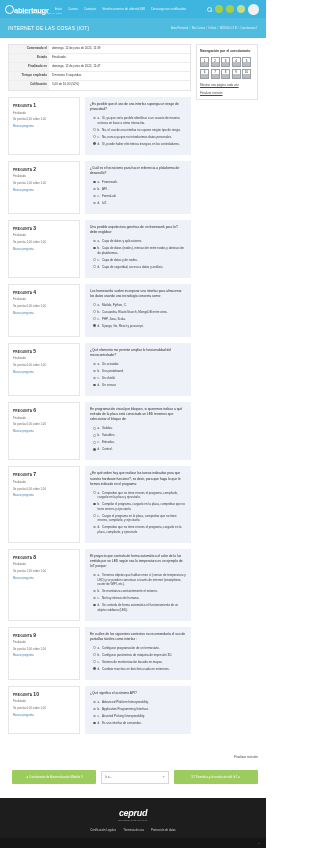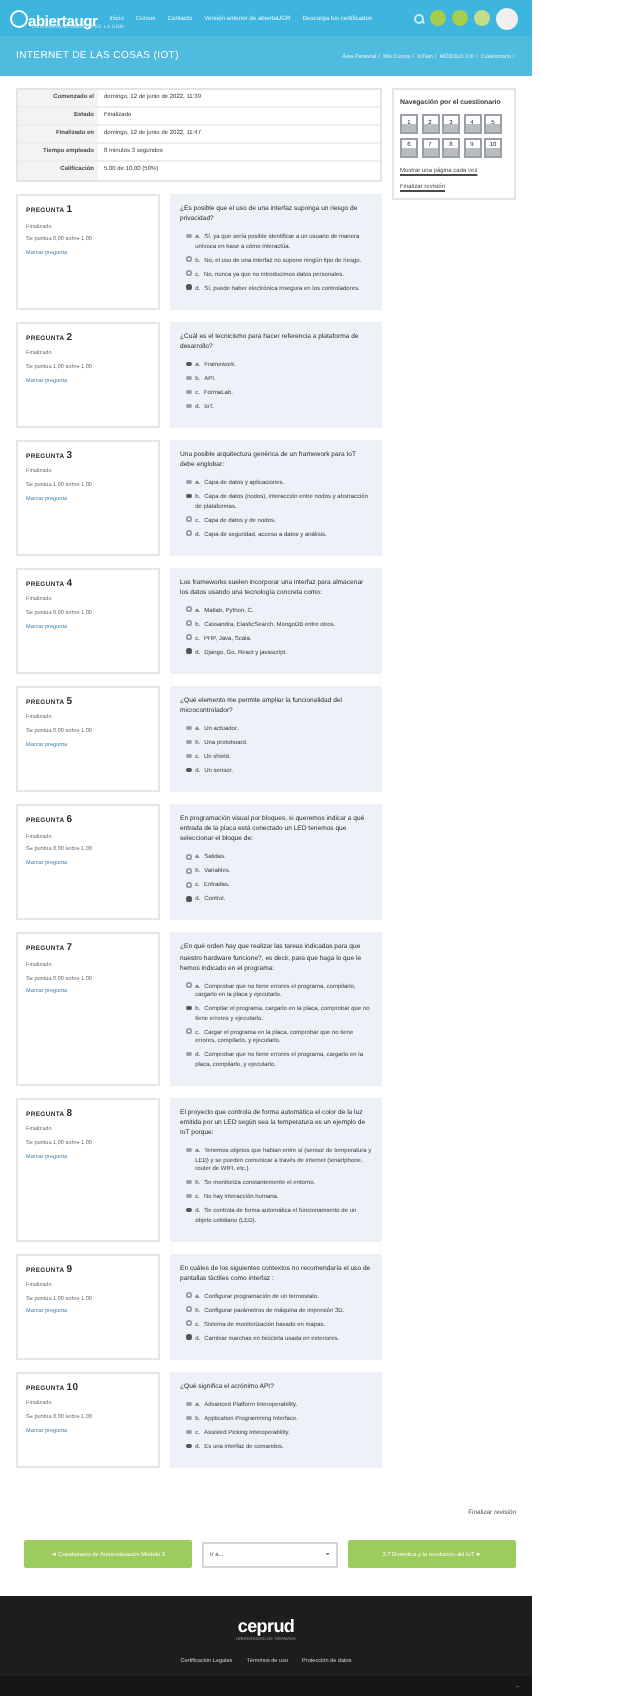--- a/index.html
+++ b/index.html
@@ -98,21 +98,21 @@
   .gbtn.left-btn { width: 84px; }
   .gbtn.right-btn { width: 84px; }
   .jumpsel {
     flex: 1 1 auto; height: 13px; border: 1px solid #d6d6d6; background: #fff;
     display: flex; align-items: center; justify-content: space-between;
     padding: 0 3px; font-size: 3px; color: #555;
   }
   .caret { font-size: 3px; color: #777; }
   
   .footer { background: #1d1d1d; padding: 10px 0 6px 0; text-align: center; }
-  .flogo { color: #ffffff; font-size: 9px; font-weight: bold; letter-spacing: -.3px; }
+  .flogo { color: #ffffff; font-size: 9px; font-weight: bold; letter-spacing: -.3px; font-style: italic; }
   .fsub { color: #9a9a9a; font-size: 2.2px; margin-top: 1px; }
   .flinks { margin-top: 7px; display: flex; justify-content: center; gap: 7px; }
   .flinks a { color: #cfcfcf; font-size: 2.8px; text-decoration: none; }
   .copy { background: #161616; padding: 6px 0; text-align: center; position: relative; }
   .copy span { color: #b5b5b5; font-size: 2.8px; }
   .upbtn { position: absolute; right: 6px; top: 4px; color: #8d8d8d; font-size: 4px; }
 </style>
 </head>
 <body>
 

